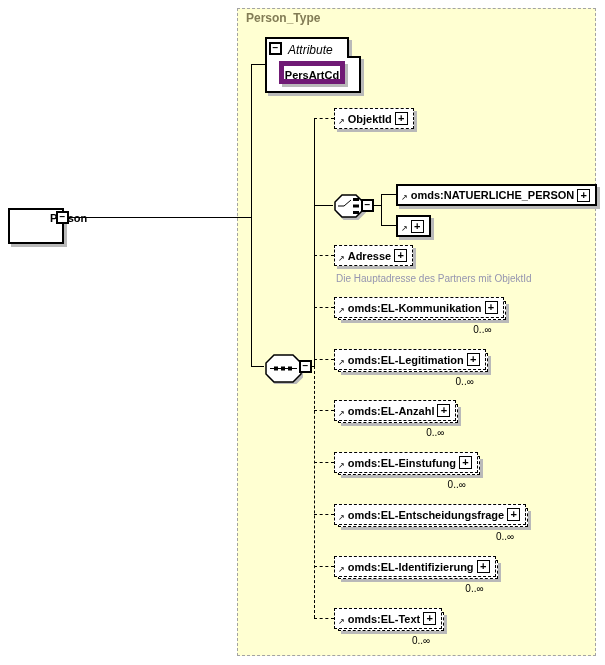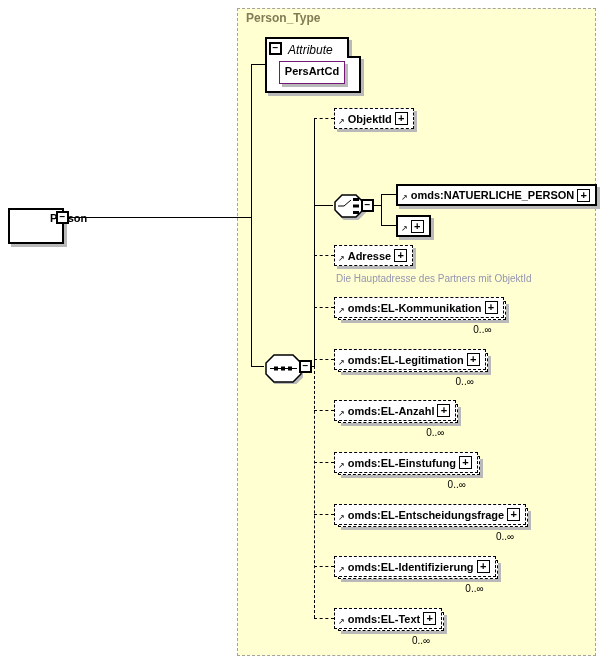--- a/index.html
+++ b/index.html
@@ -38,21 +38,21 @@
   .occurs{font-size:10px;text-align:right;padding-right:12px;margin-top:6px;}
   .docnote{font-size:10px;line-height:13px;color:#9595B0;}
   .abs{position:absolute;}
 
   
   .rootbox{position:absolute;left:8px;top:208px;width:56px;height:36px;background:#fff;
            border:2px solid #000;box-sizing:border-box;box-shadow:3px 3px 0 #B9B9B9;
            font-size:11px;font-weight:bold;text-align:center;line-height:17px;z-index:2;padding-left:40px;}
   
   .attrbox{position:absolute;left:279px;top:61px;width:66px;height:23px;background:#fff;
-           border:1px solid #701a75;box-sizing:border-box;box-shadow:3px 3px 0 #B9B9B9;
+           border:5px solid #701a75;box-sizing:border-box;box-shadow:3px 3px 0 #B9B9B9;
            font-size:11px;font-weight:bold;text-align:center;line-height:19px;z-index:3;}
   .attrlabel{position:absolute;left:288px;top:43px;font-size:12px;font-style:italic;z-index:3;text-align:center;}
   svg{position:absolute;z-index:2;}
 </style>
 </head>
 <body>
 
 <div class="scene">
 
   <div class="model-box"></div>

